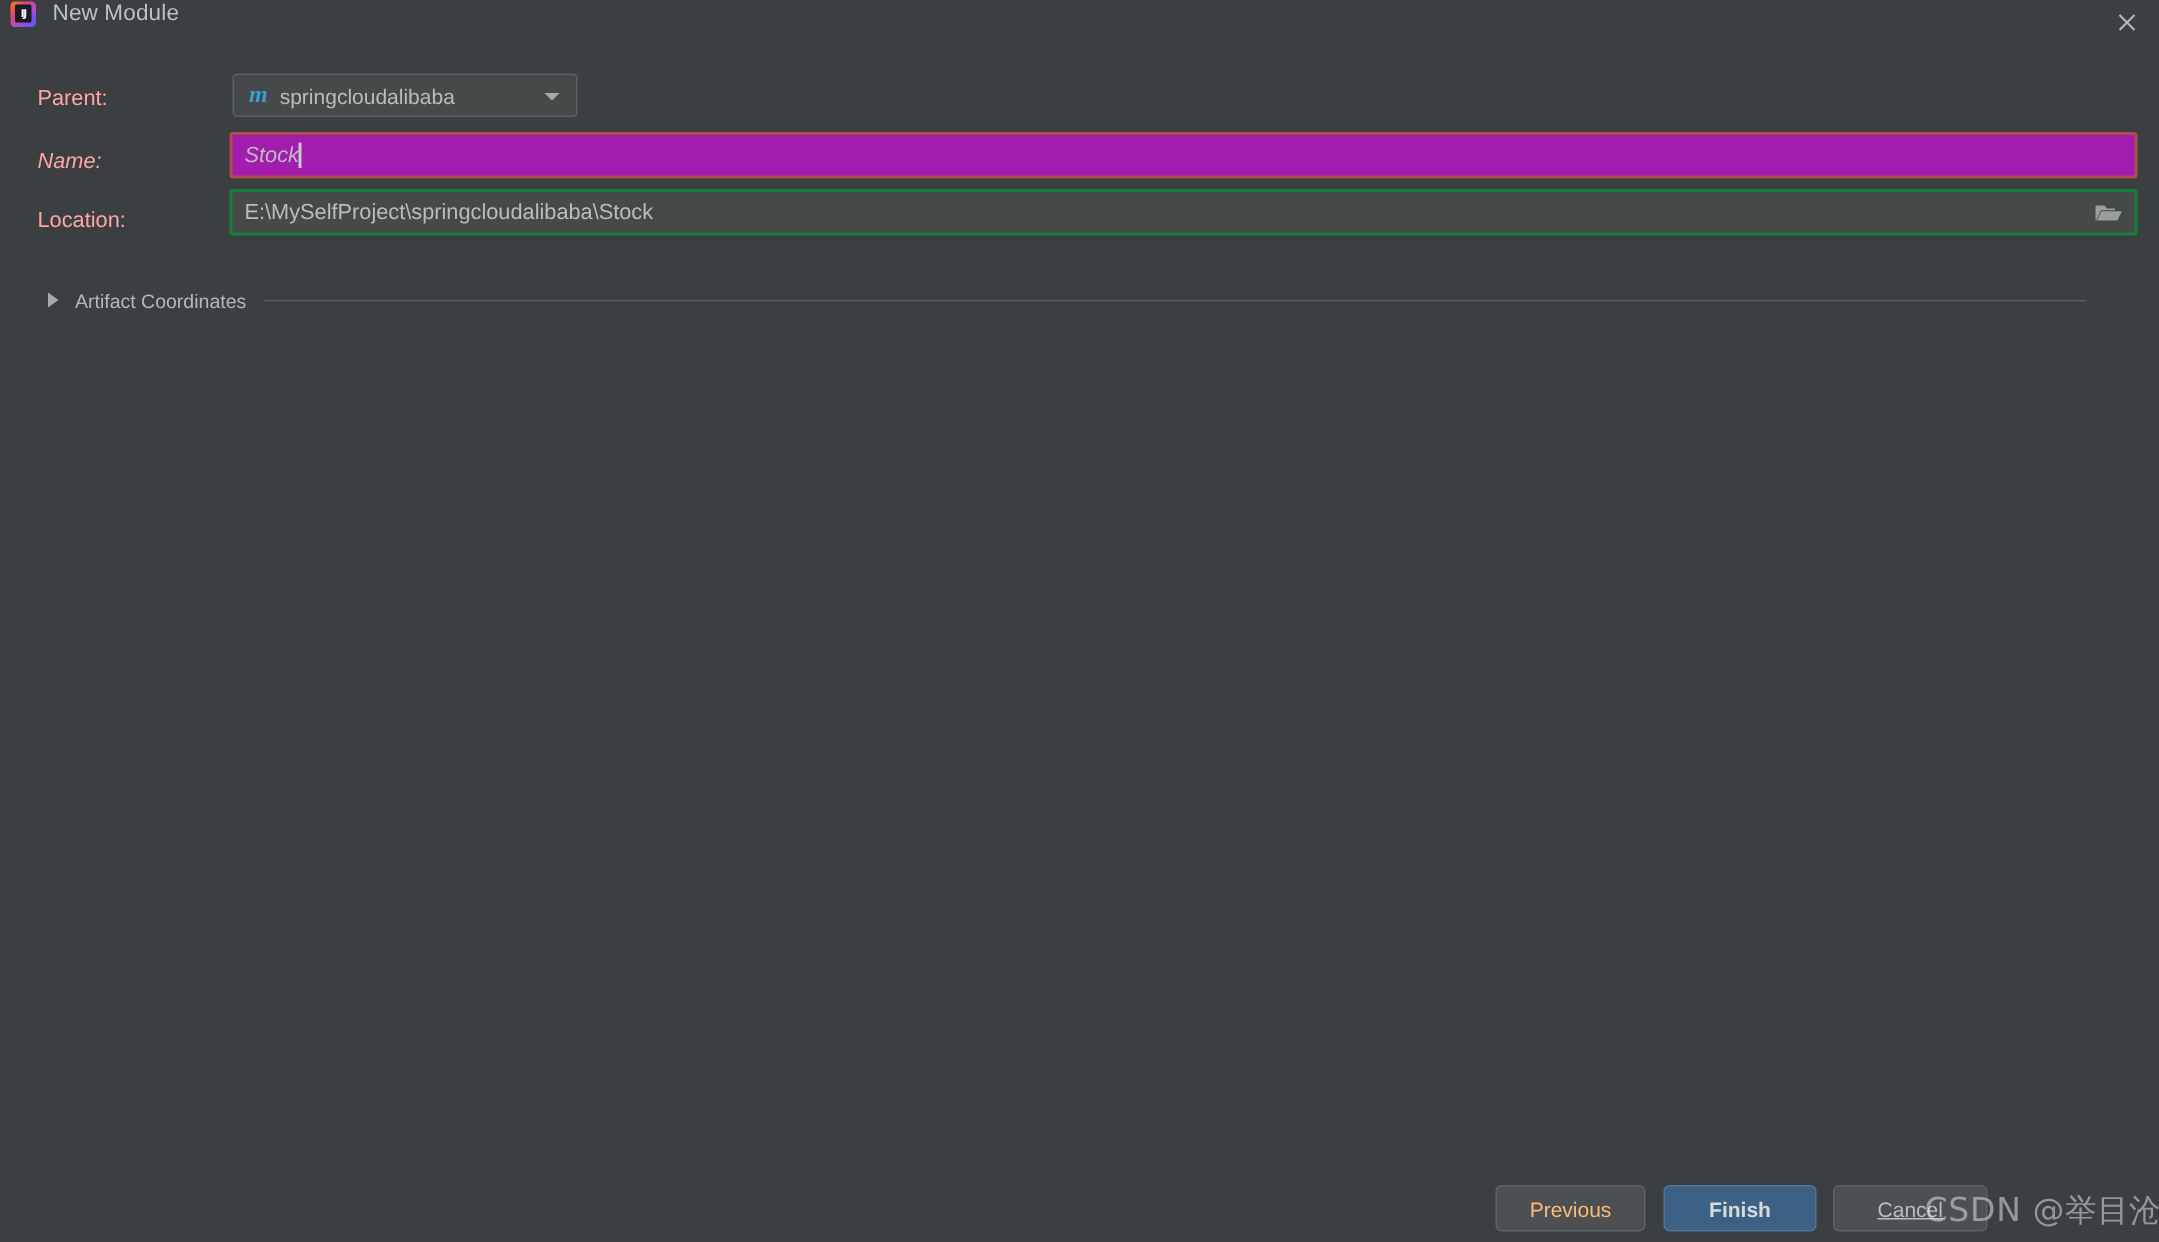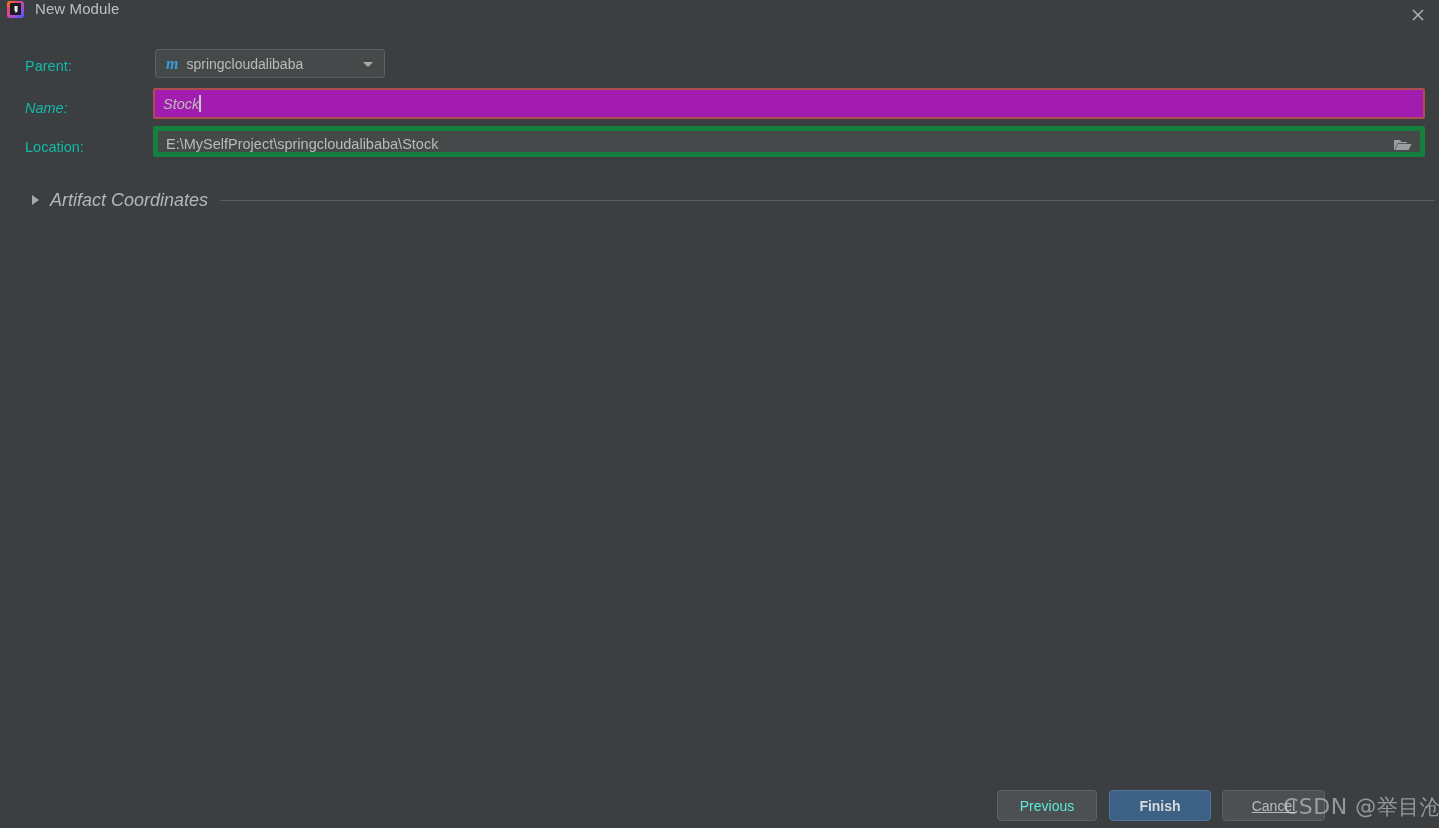--- a/index.html
+++ b/index.html
@@ -85,21 +85,21 @@
 
   .row {
     position: relative;
     height: 45px;
   }
 
   .row-label {
     position: absolute;
     left: 25px;
     font-size: 14.5px;
-    color: #14b8a6;
+    color: #fca5a5;
     white-space: nowrap;
     text-align: center;
   }
 
   
   .row-parent { height: 44px; }
   .row-parent .row-label { top: 14px; }
 
   .combo {
     position: absolute;
@@ -173,24 +173,24 @@
   .row-location { height: 44px; }
   .row-location .row-label { top: 13px; }
 
   .location-field {
     position: absolute;
     left: 153px;
     top: 0px;
     width: 1272px;
     height: 31px;
     background: #45494a;
-    border: 5px solid #15803d;
+    border: 2px solid #15803d;
     border-radius: 2px;
     display: flex;
-    align-items: flex-end;
+    align-items: center;
     cursor: text;
   }
   .location-value {
     margin-left: 8px;
     font-size: 14.5px;
     color: #bbbbbb;
     white-space: nowrap;
   }
   .folder-btn {
     position: absolute;
@@ -214,24 +214,23 @@
   }
   .tri {
     margin-left: 32px;
     width: 0; height: 0;
     border-top: 5px solid transparent;
     border-bottom: 5px solid transparent;
     border-left: 7px solid #a9a9a9;
   }
   .collapsible-label {
     margin-left: 11px;
-    font-size: 18px;
+    font-size: 13px;
     color: #b6b6b6;
     white-space: nowrap;
-    font-style: italic;
   }
   .sep-line {
     margin-left: 12px;
     flex: 0 0 auto;
     width: 1215px;
     height: 1px;
     background: #595b5c;
   }
 
   
@@ -254,21 +253,21 @@
     justify-content: center;
     cursor: pointer;
     user-select: none;
   }
 
   .btn-previous {
     left: 997px;
     width: 100px;
     background: #4c5052;
     border: 1px solid #5e6263;
-    color: #5eead4;
+    color: #fdba74;
   }
 
   .btn-finish {
     left: 1109px;
     width: 102px;
     background: #3d6185;
     border: 1px solid #527599;
     color: #d7dadd;
     font-weight: bold;
   }

